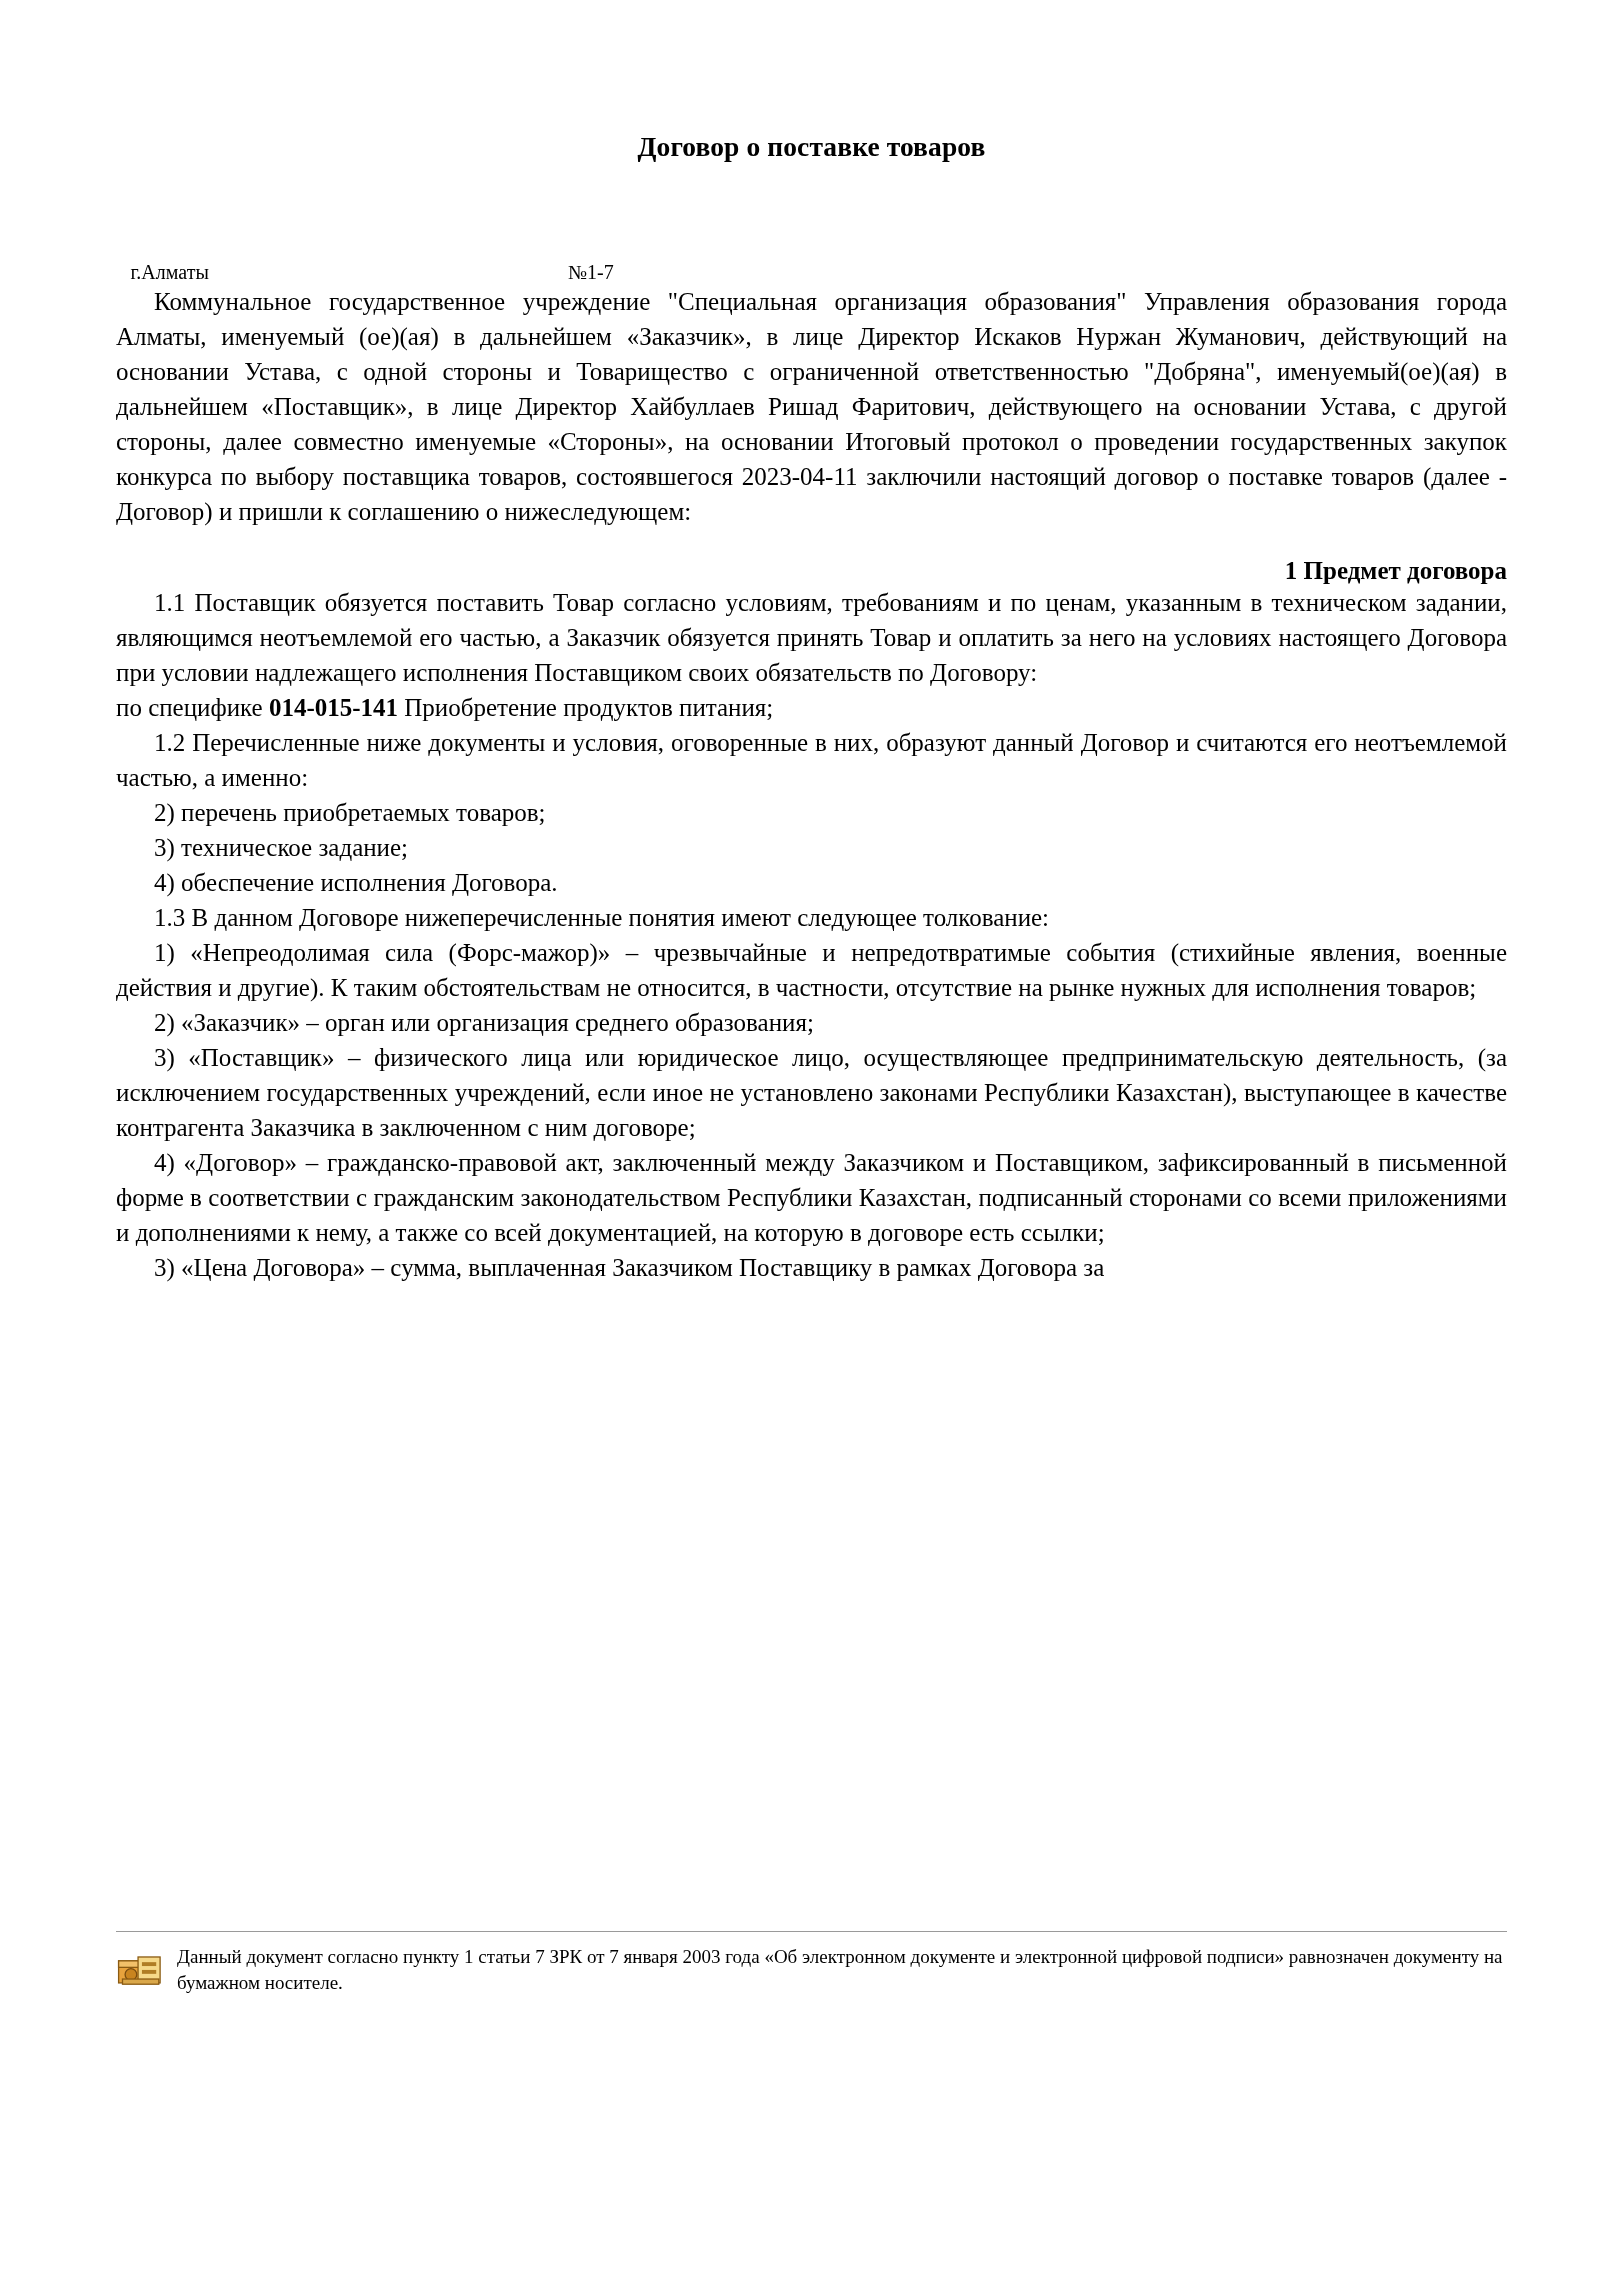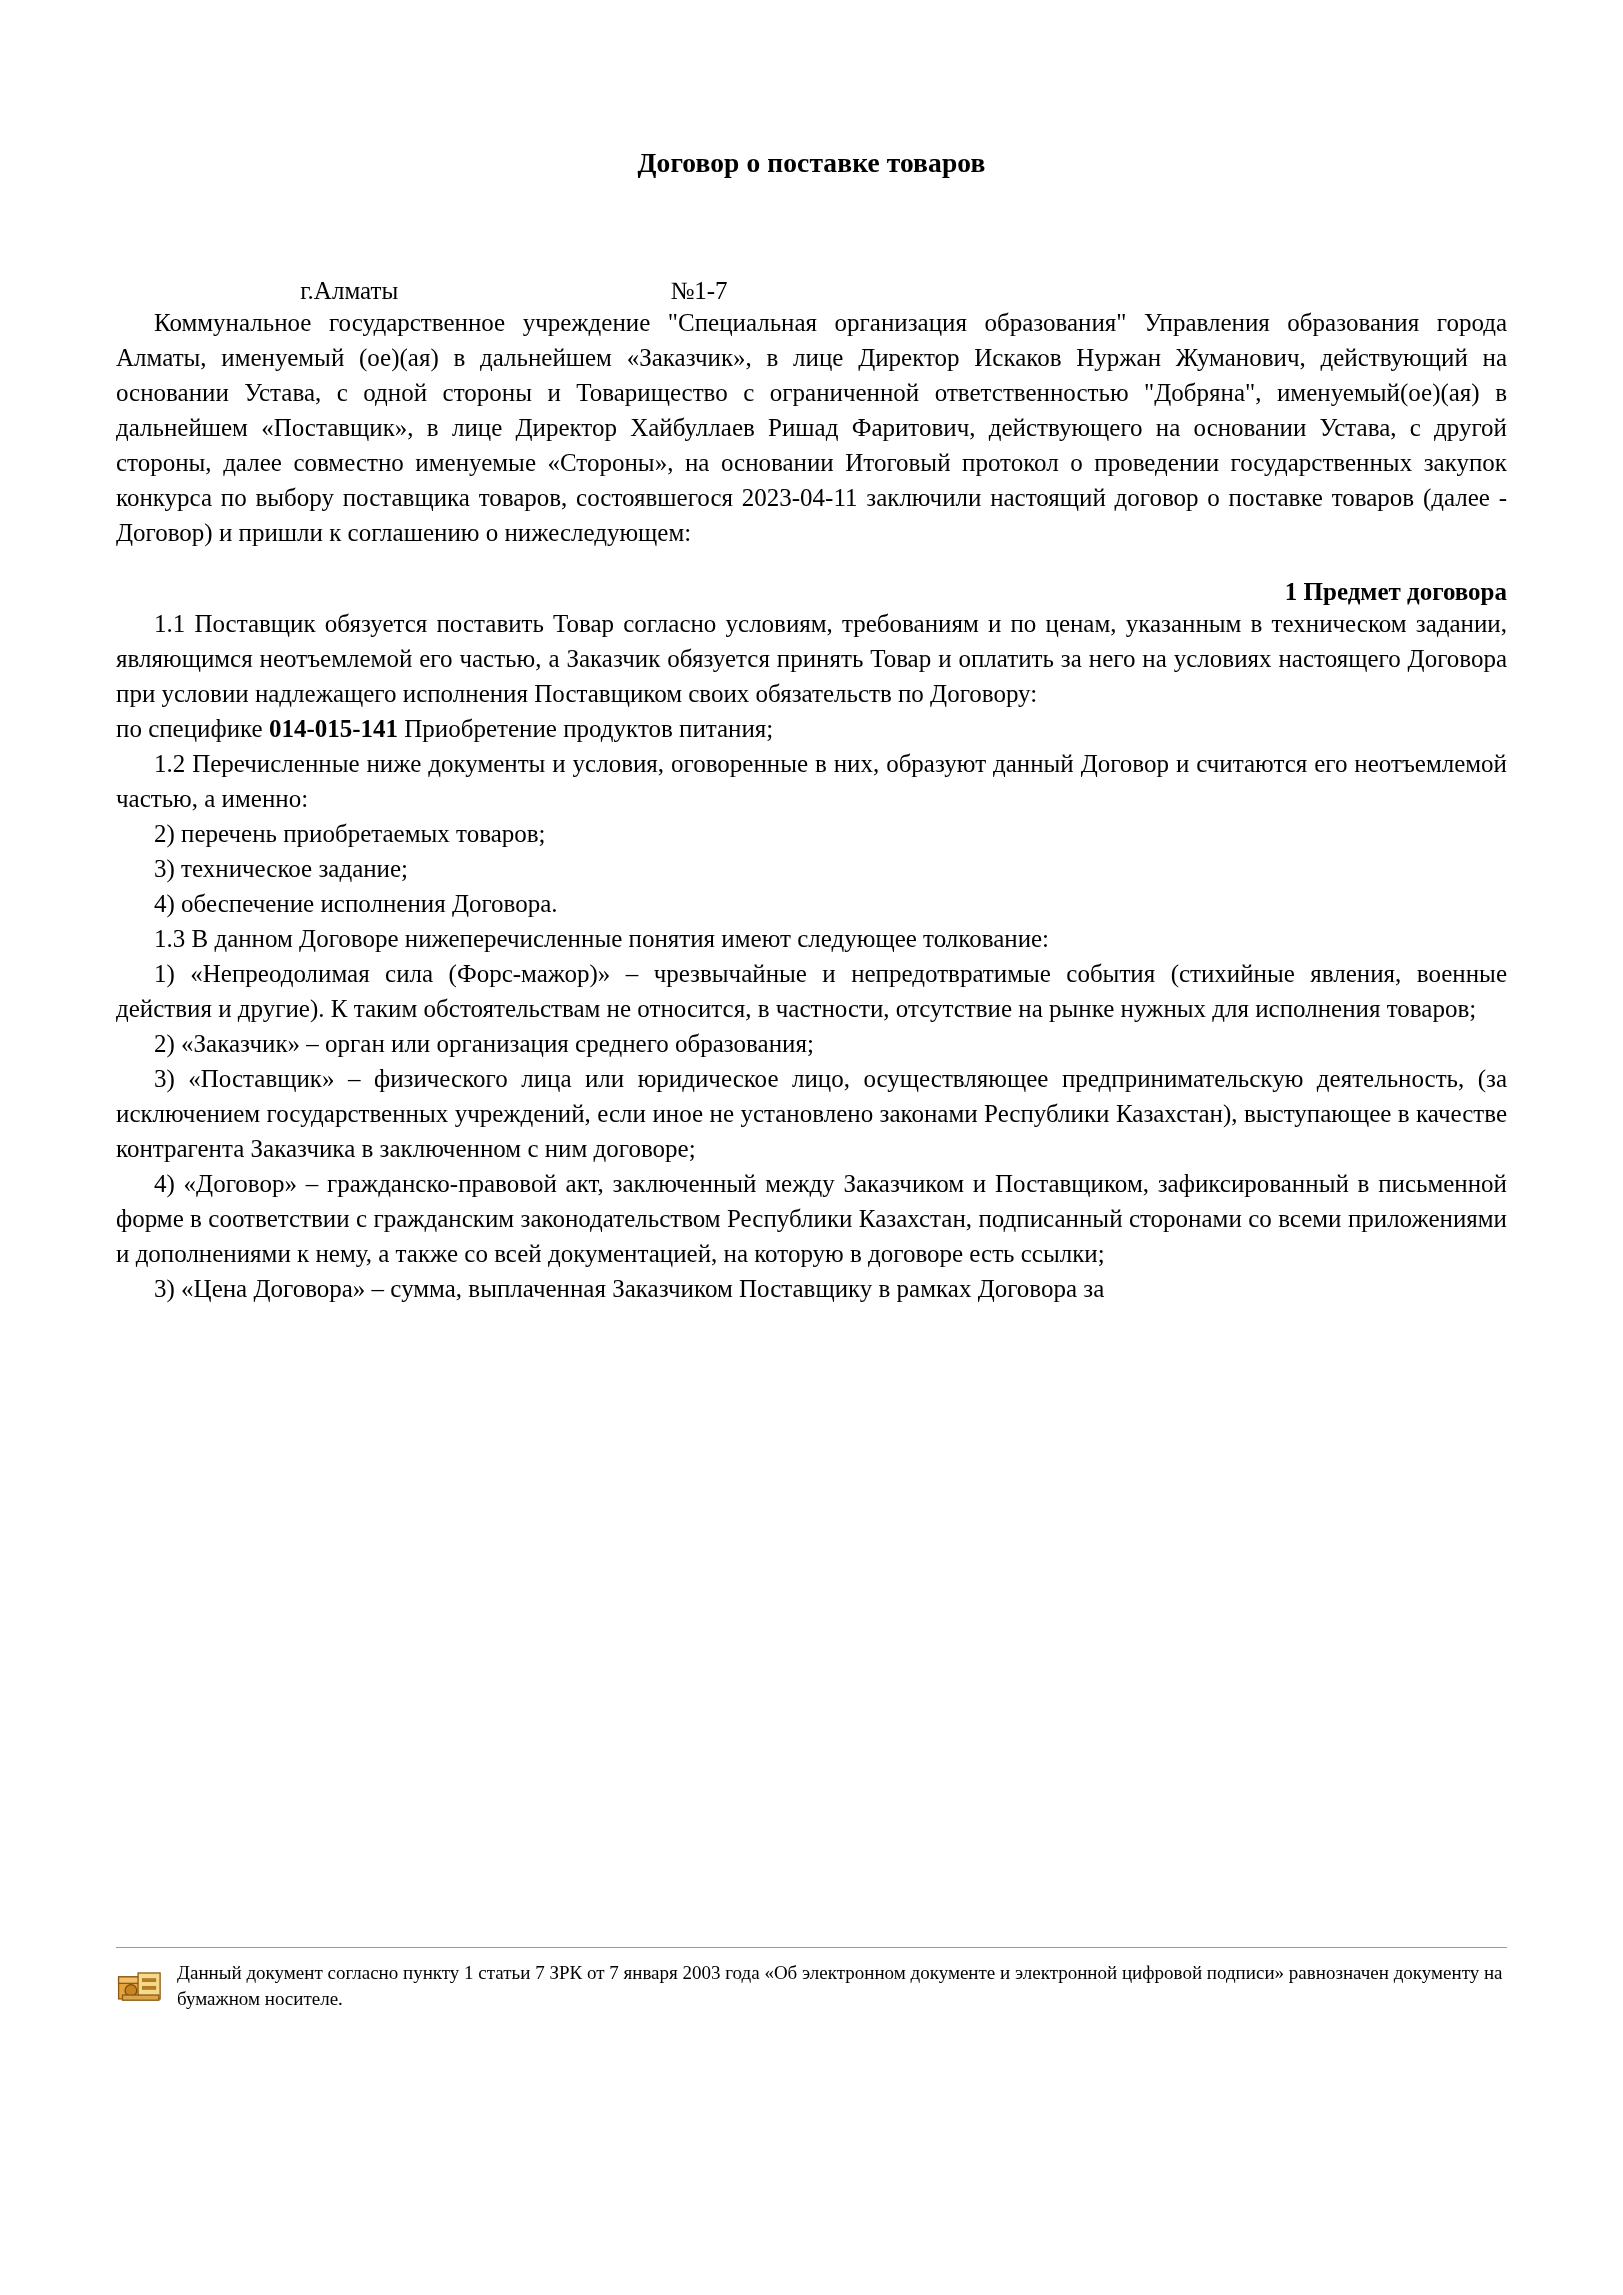--- a/index.html
+++ b/index.html
@@ -8,38 +8,37 @@
     background: #ffffff;
   }
   body {
     font-family: "Liberation Serif", "DejaVu Serif", serif;
     color: #000000;
   }
   .page {
     position: relative;
     width: 1623px;
     height: 2040px;
-    margin: 16px auto;
+    margin: 0 auto;
     background: #ffffff;
     box-sizing: border-box;
     padding: 115px 116px 0 116px;
   }
   .doc-title {
     text-align: center;
     font-size: 27.5px;
     font-weight: bold;
     margin: 16.4px 0 0 0;
     letter-spacing: 0.1px;
   }
   .meta-row {
     display: flex;
     margin-top: 98px;
-    font-size: 25px;
+    font-size: 20px;
     align-items: baseline;
-    text-align: center;
   }
   .meta-city {
     width: 452px;
     padding-left: 14.4px;
     box-sizing: border-box;
   }
   .meta-number {
     width: 262px;
   }
   .meta-date {

